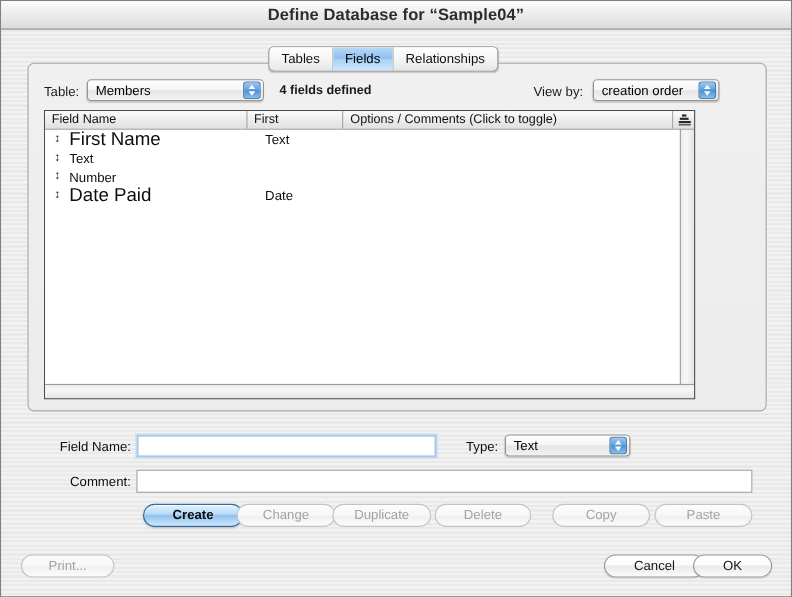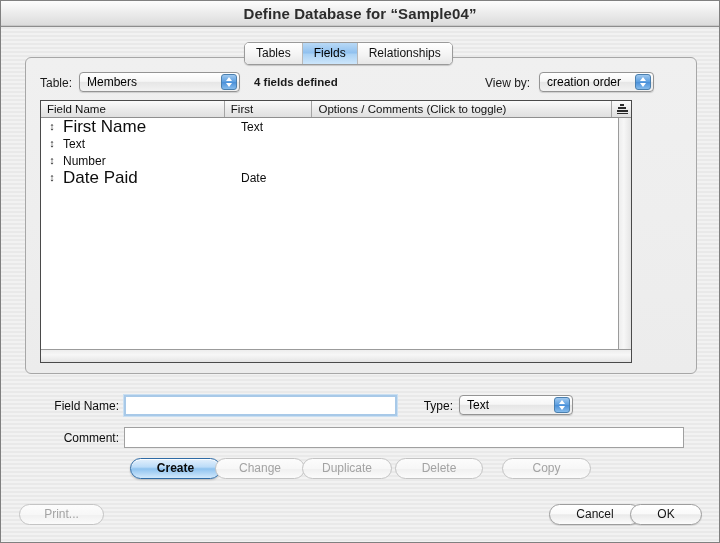--- a/index.html
+++ b/index.html
@@ -404,18 +404,19 @@
 
 
   <div class="formlbl" style="left:22px;top:430px;width:96px;">Comment:</div>
   <input class="tfield" style="left: 123px; top: 426px; width: 560px;" value="">
 
   <div class="btn default" style="left:117px;top:457px;width:91px;margin-left:12px;">Create</div>
   <div class="btn disabled" style="left:214px;top:457px;width:90px;">Change</div>
   <div class="btn disabled" style="left:301px;top:457px;width:90px;">Duplicate</div>
   <div class="btn disabled" style="left:394px;top:457px;width:88px;">Delete</div>
   <div class="btn disabled" style="left:501px;top:457px;width:89px;">Copy</div>
+  <div class="btn disabled" style="left:594px;top:457px;width:89px;">Paste</div>
 
   <div class="btn disabled" style="left:18px;top:503px;width:85px;">Print...</div>
   <div class="btn" style="left:548px;top:503px;width:92px;">Cancel</div>
   <div class="btn" style="left:629px;top:503px;width:72px;">OK</div>
 
 </div>
 
 </body></html>

